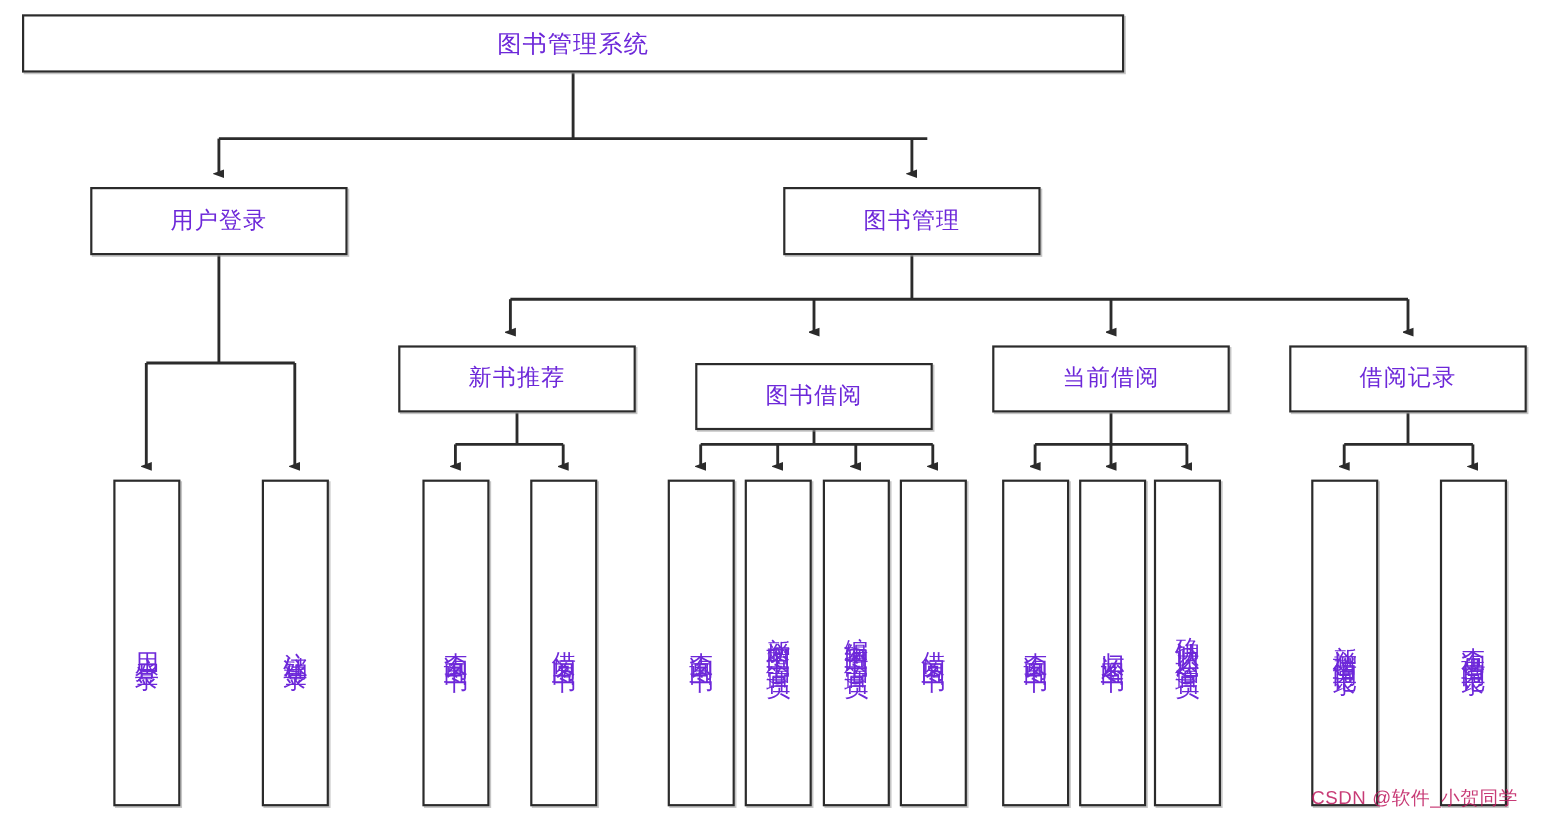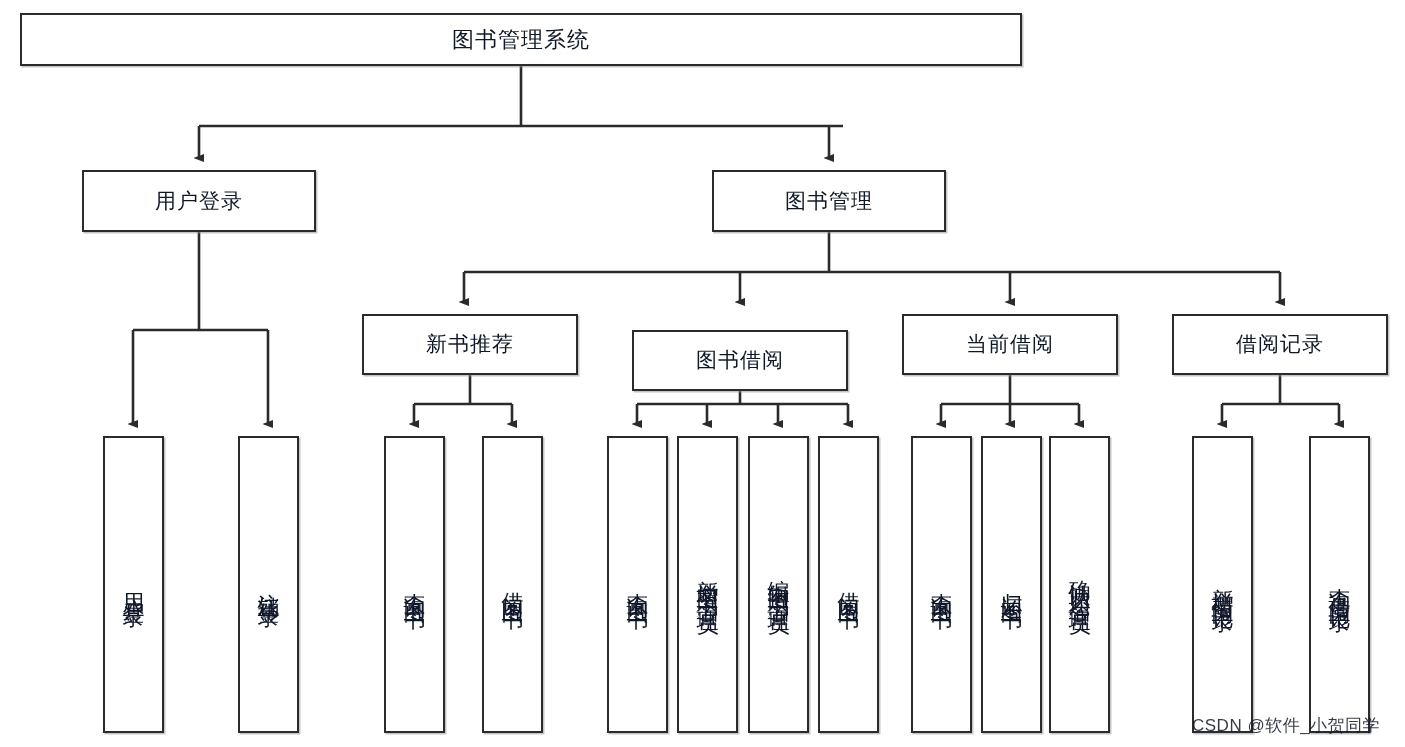--- a/index.html
+++ b/index.html
@@ -25,21 +25,21 @@
     position:absolute;
     box-sizing:border-box;
     background:#ffffff;
     border:2.4px solid #2b2b2b;
     display:flex;
     align-items:center;
     justify-content:center;
     box-shadow:1.5px 1.5px 0 0 rgba(150,150,150,0.55);
   }
   .node .lbl{
-    color:#0f172a;
+    color:#6d28d9;
     letter-spacing:1px;
     line-height:1.25;
     text-align:center;
     white-space:nowrap;
   }
   
   .node.h .lbl{
     font-size:21px;
     writing-mode:horizontal-tb;
   }
@@ -52,21 +52,21 @@
   .node.v .lbl{
     writing-mode:vertical-rl;
     text-orientation:upright;
     font-size:22px;
     letter-spacing:5px;
     line-height:1;
     white-space:nowrap;
   }
   .watermark{
     position:absolute;
-    color:#0f172a;
+    color:#be185d;
     font-size:17px;
     letter-spacing:0.5px;
     white-space:nowrap;
     opacity:0.85;
   }
 </style>
 </head>
 <body>
 
 <div id="canvas">

